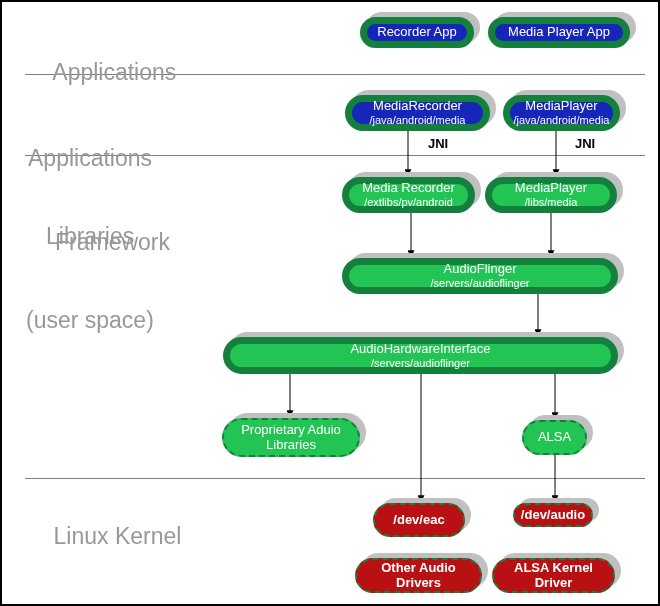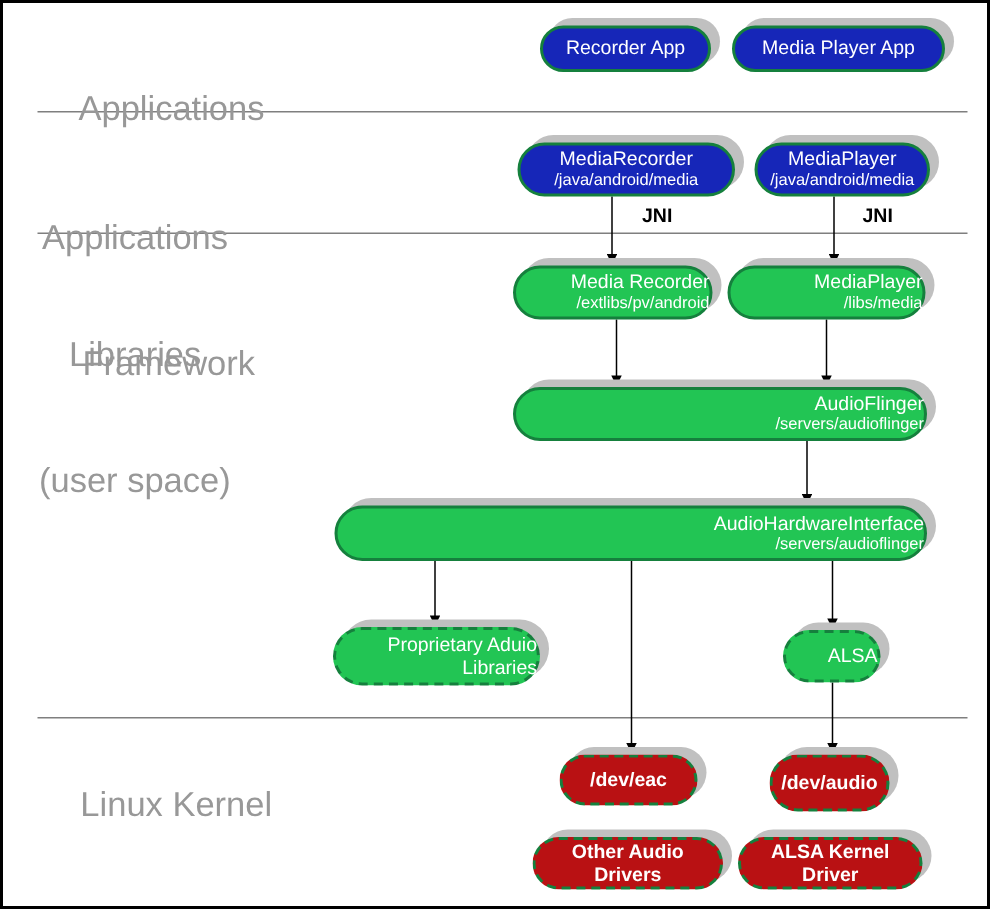--- a/index.html
+++ b/index.html
@@ -19,28 +19,28 @@
     position:absolute;
     color:var(--label-gray,#989898);
     font-size:23px;
     line-height:28px;
     white-space:pre;
   }
   .node{
     position:absolute;
     display:flex;flex-direction:column;align-items:center;justify-content:center;
     color:#fff;text-align:center;
-    border:2px solid #15803d;
+    border:7px solid #15803d;
     border-radius:22px;
     box-shadow:6px -5px 0 var(--shadow-gray,#c0c0c0);
     box-sizing:border-box;
     line-height:1.15;
   }
   .node.blue{background:var(--app-blue,#1626b8);}
-  .node.green{background:var(--lib-green,#22c554);align-items:flex-end;}
+  .node.green{background:var(--lib-green,#22c554);}
   .node.red{background:var(--kernel-red,#b91113);font-weight:bold;}
   .node.dashed{border-style:dashed;border-width:2px;}
   .t1{font-size:13px;}
   .t2{font-size:11px;}
   .edge-label{
     position:absolute;
     color:#000;font-size:13px;font-weight:bold;margin-left:12px;
   }
   svg.wires{position:absolute;left:0;top:0;pointer-events:none;}
 </style>
@@ -124,21 +124,21 @@
     <div class="t1">Proprietary Aduio</div>
     <div class="t1">Libraries</div>
   </div>
   <div class="node green dashed" style="left:520px;top:418px;width:65px;height:35px">
     <div class="t1">ALSA</div>
   </div>
 
   <div class="node red dashed" style="left:371px;top:501px;width:92px;height:34px">
     <div class="t1">/dev/eac</div>
   </div>
-  <div class="node red dashed" style="left:511px;top:501px;width:80px;height:38px">
+  <div class="node red dashed" style="left:511px;top:501px;width:80px;height:24px">
     <div class="t1">/dev/audio</div>
   </div>
   <div class="node red dashed" style="left:353px;top:556px;width:127px;height:35px">
     <div class="t1">Other Audio Drivers</div>
   </div>
   <div class="node red dashed" style="left:490px;top:556px;width:123px;height:35px">
     <div class="t1">ALSA Kernel Driver</div>
   </div>
 
 </div>

